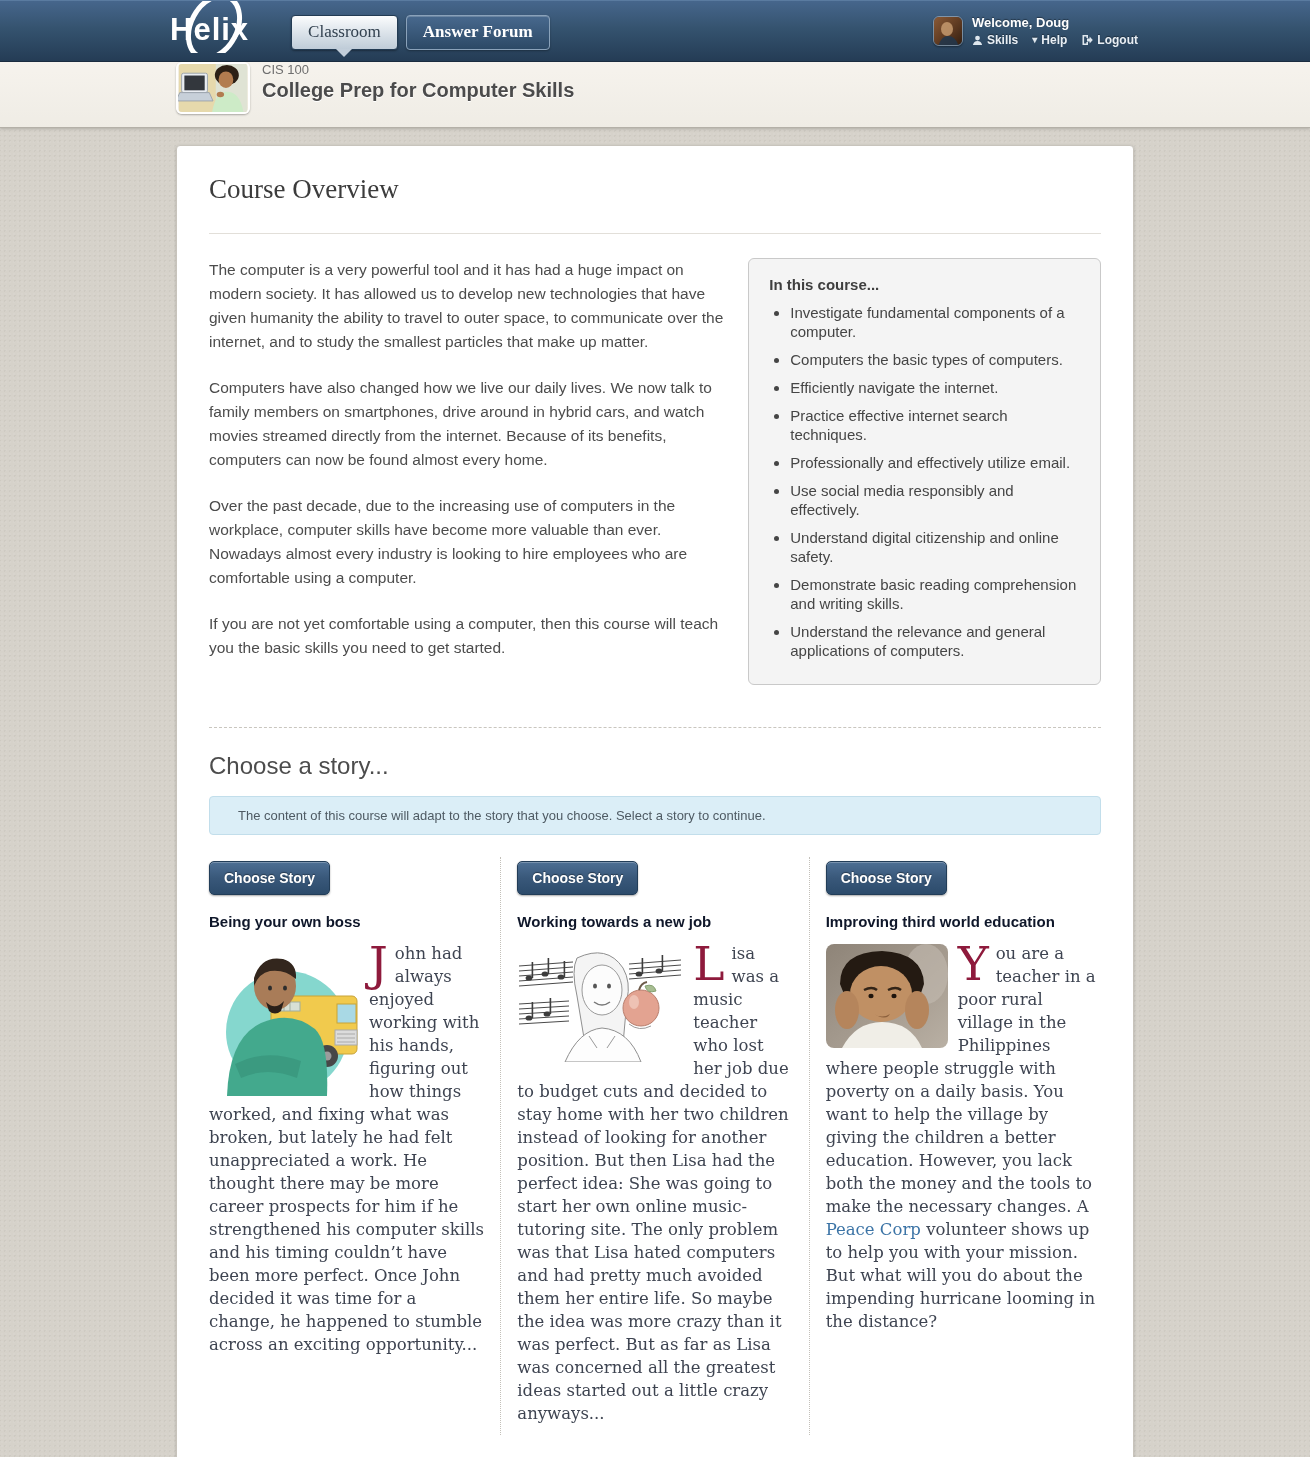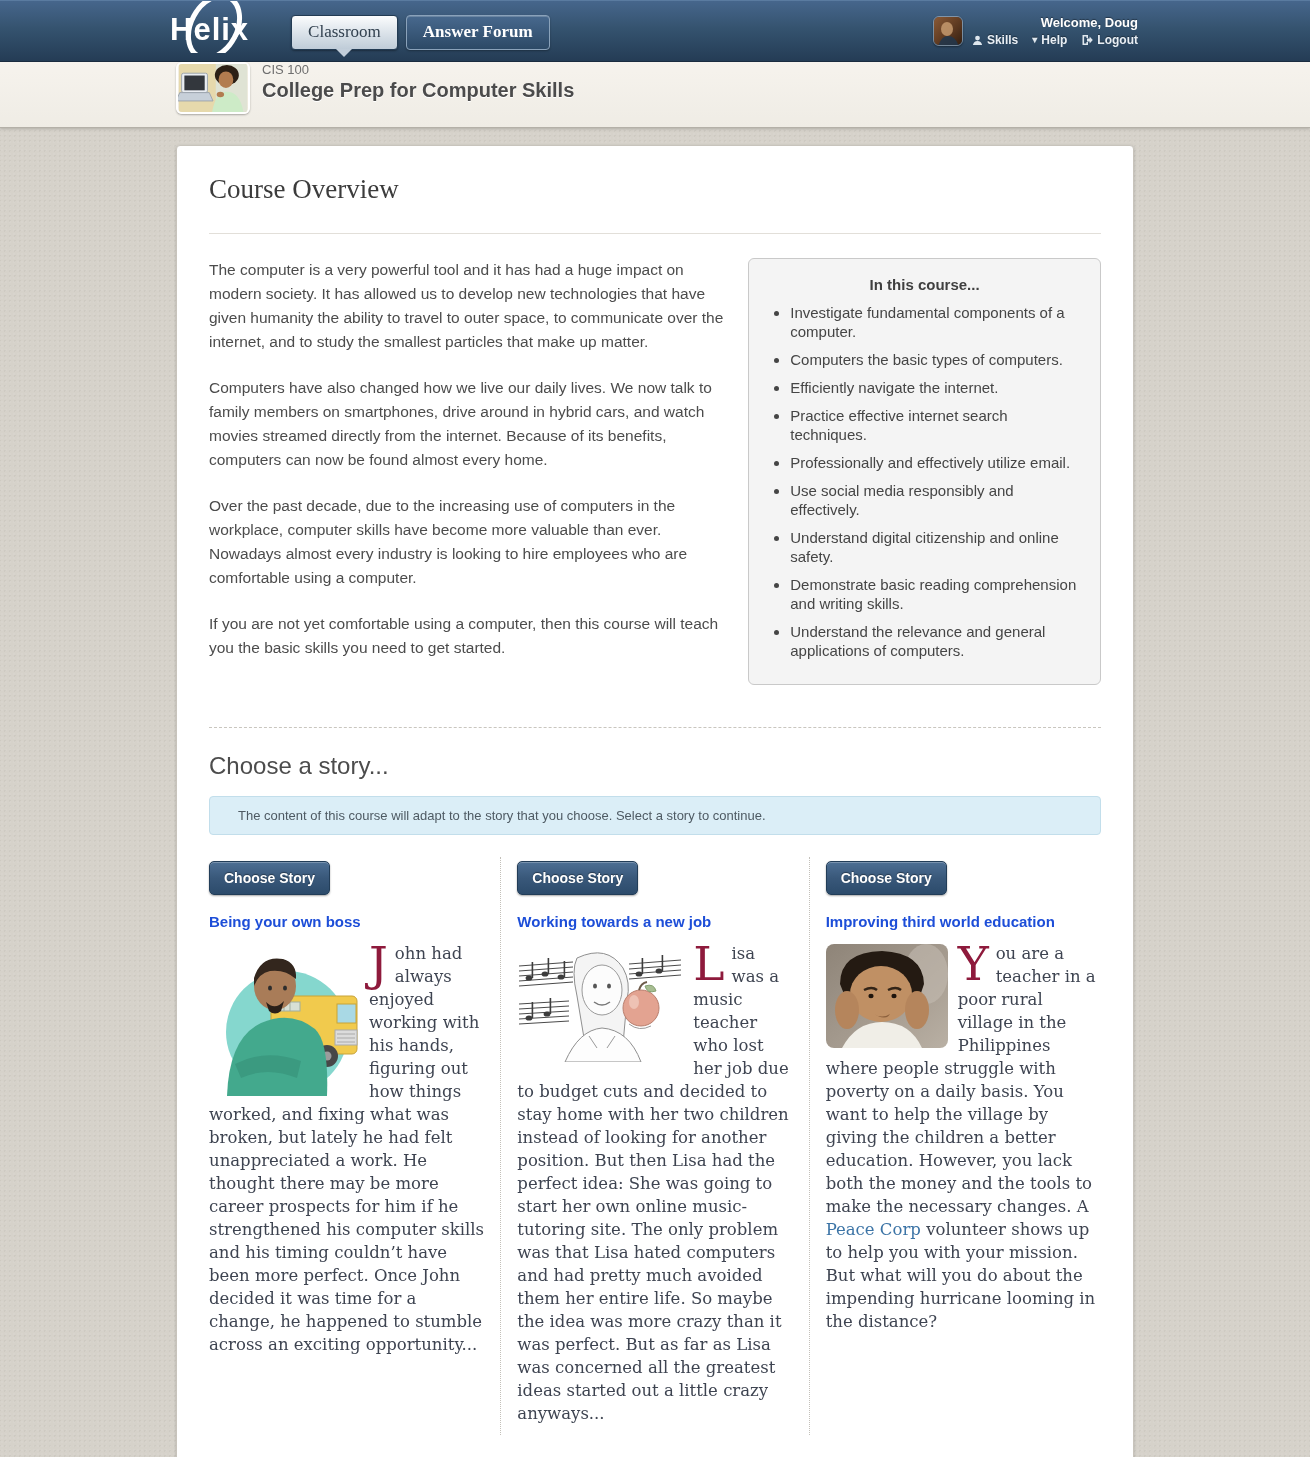--- a/index.html
+++ b/index.html
@@ -33,21 +33,21 @@
   .tab.active::after { content:""; position:absolute; left:50%; bottom:-8px; transform:translateX(-50%);
     border:8px solid transparent; border-bottom:none; border-top:8px solid #c2ceda; }
   .tab.inactive {
     background:linear-gradient(#48698e, #2c4966);
     color:#fff; font-weight:bold; border:1px solid #8aa2ba;
     box-shadow:inset 0 1px 0 rgba(255,255,255,.2), 0 1px 2px rgba(0,0,0,.3);
   }
   .user-block { margin-left:auto; margin-right:172px; display:flex; gap:9px; align-items:center; }
   .avatar { width:30px; height:30px; border-radius:6px; overflow:hidden;
     border:1px solid rgba(255,255,255,.35); box-shadow:0 1px 2px rgba(0,0,0,.4); flex:0 0 auto; }
-  .user-text { display:flex; flex-direction:column; gap:3px;align-items:flex-end; }
+  .user-text { display:flex; flex-direction:column; gap:3px; }
   .welcome { color:#fff; font-weight:bold; font-size:13px; text-shadow:0 -1px 1px rgba(0,0,0,.4); }
   .user-links { display:flex; align-items:center; gap:14px; }
   .user-link { display:flex; align-items:center; gap:4px; color:#e9eff5; font-size:12px;
     font-weight:bold; cursor:pointer; text-shadow:0 -1px 1px rgba(0,0,0,.4); }
   .user-link svg { display:block; }
   .caret-glyph { font-size:10px; line-height:1; color:#dfe7ee; }
 
   
   .course-banner {
     height:66px; background:linear-gradient(#f6f3ed, #efece5);
@@ -69,21 +69,21 @@
   .page-title { font-family:"Liberation Serif", serif; font-size:27px; color:#3c3c3c;
     padding-bottom:28px; border-bottom:1px solid #e2dfd9; margin-bottom:24px; font-weight:normal; }
 
   .overview-row { display:flex; gap:18px; align-items:flex-start; }
   .overview-text { width:530px; }
   .overview-text p { font-size:15.5px; line-height:24px; color:#4c4c4c; margin-bottom:22px; }
   .overview-text p:last-child { margin-bottom:0; }
 
   .course-box { width:358px; background:#f4f4f4; border:1px solid #c9c9c9; border-radius:6px;
     padding:17px 20px 24px; }
-  .course-box h3 { font-size:15px; color:#3f3f3f; margin-bottom:10px;text-align:center; }
+  .course-box h3 { font-size:15px; color:#3f3f3f; margin-bottom:10px; }
   .course-box ul { padding-left:21px; }
   .course-box li { font-size:15px; line-height:19px; color:#454545; margin-bottom:9px; }
   .course-box li:last-child { margin-bottom:0; }
 
   .section-sep { border:none; border-top:1px dashed #c9c6bf; margin:42px 0 0; }
 
   .choose-heading { font-size:24px; font-weight:normal; color:#4c4c4c; margin:24px 0 16px; }
   .notice {
     background:#dbeef7; border:1px solid #c2deeb; border-radius:4px;
     padding:11px 28px; font-size:13px; color:#4e5a63; margin-bottom:22px;
@@ -96,21 +96,21 @@
   .story-col + .story-col { border-left:1px dotted #c3c0b9; }
 
   .choose-btn {
     display:inline-block; cursor:pointer;
     background:linear-gradient(#4d6f94, #39587a 50%, #2c4b6b);
     border:1px solid #223d58; border-radius:5px;
     box-shadow:inset 0 1px 0 rgba(255,255,255,.25), 0 1px 2px rgba(0,0,0,.35);
     color:#fff; font-size:14px; font-weight:bold; padding:8px 14px;
     text-shadow:0 -1px 1px rgba(0,0,0,.4); margin-bottom:18px;
   }
-  .story-title { font-size:15px; font-weight:bold; color:#1d4ed8; margin-bottom:12px; }
+  .story-title { font-size:15px; font-weight:bold; color:#0f172a; margin-bottom:12px; }
   .story-body { font-family:"DejaVu Serif", serif; font-size:16.5px; line-height:23px; color:#3e4451; }
   .story-fig { float:left; margin:2px 10px 4px 0; }
   .story-fig svg { display:block; }
   .rounded-fig svg { border-radius:8px; }
   .dropcap { float:left; font-family:"DejaVu Serif", serif; font-size:47px; line-height:38px;
     color:#8e1a3c; margin:3px 7px 0 0; }
   .inline-link { color:#3c74a6; cursor:pointer; text-decoration:none; }
 </style>
 </head>
 <body>

